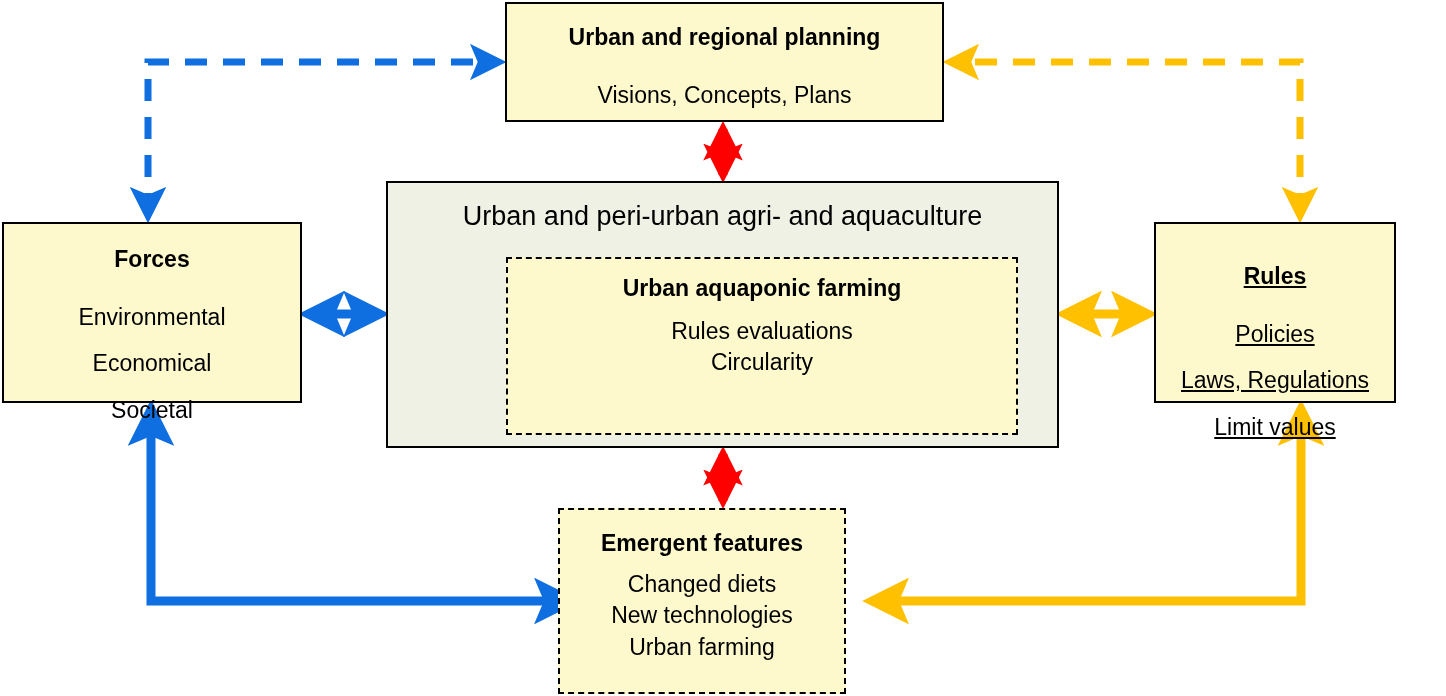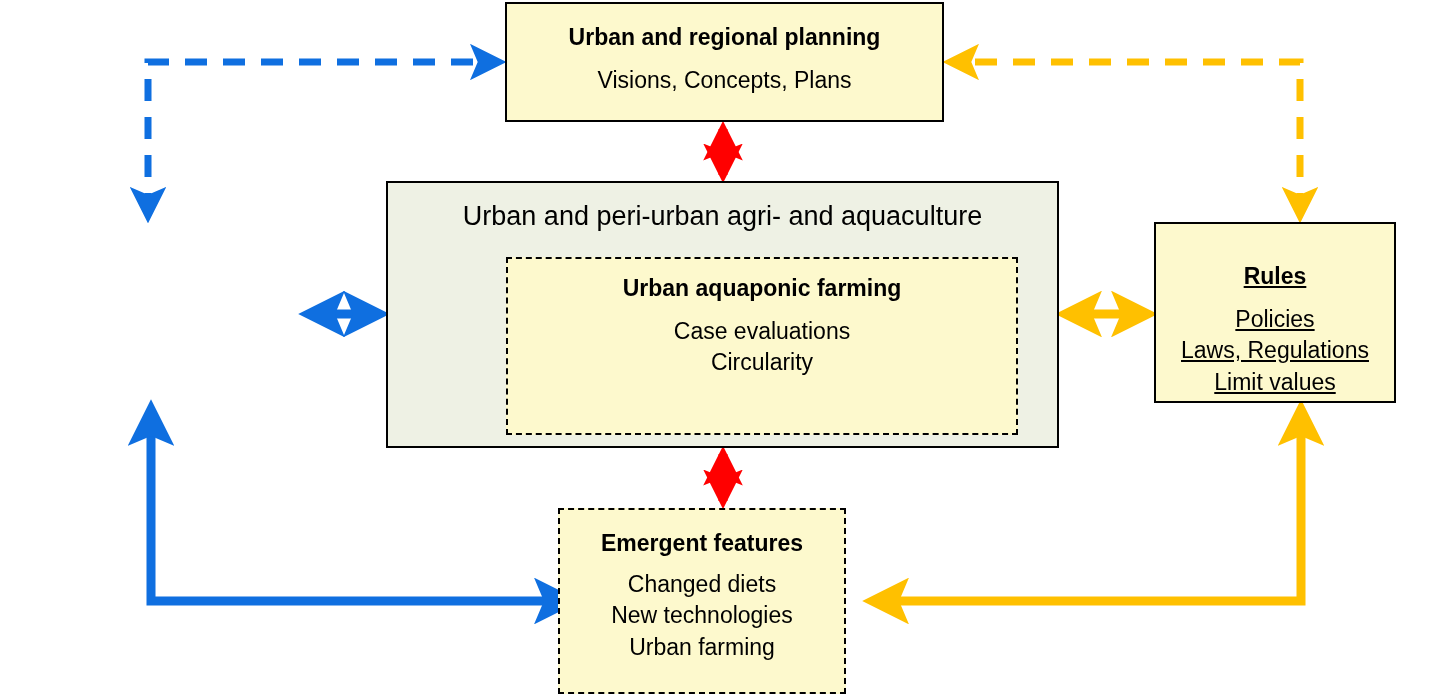--- a/index.html
+++ b/index.html
@@ -30,20 +30,21 @@
     display: flex;
     flex-direction: column;
     align-items: center;
     justify-content: flex-start;
     text-align: center;
     color: #000000;
   }
   .box-yellow {
     background: #fdf9cd;
     border: 2px solid #000000;
+    gap: 15px;
   }
   .box-yellow-dashed {
     background: #fdf9cd;
     border: 2px dashed #000000;
   }
   .box-gray {
     background: #eef1e4;
     border: 2px solid #000000;
   }
   .box-title {
@@ -145,35 +146,41 @@
     <path d="M 723,129 L 723,175" fill="none" stroke="#ff0000" stroke-width="9" stroke-linecap="butt" marker-start="url(#redhead-l)" marker-end="url(#redhead-r)"></path>
 
     <path d="M 723,454 L 723,501" fill="none" stroke="#ff0000" stroke-width="9" stroke-linecap="butt" marker-start="url(#redhead-l)" marker-end="url(#redhead-r)"></path>
   </svg>
 
   <div class="box box-yellow" id="box-planning">
     <div class="box-title">Urban and regional planning</div>
     <div class="box-sub">Visions, Concepts, Plans</div>
   </div>
 
+  <div class="box box-yellow" id="box-forces">
+    <div class="box-title">Forces</div>
+    <div class="box-sub">Environmental</div>
+    <div class="box-sub" style="margin-top:0">Economical</div>
+    <div class="box-sub" style="margin-top:0">Societal</div>
+  </div>
 
   <div class="box box-yellow" id="box-rules">
     <div class="box-title">Rules</div>
     <div class="box-sub">Policies</div>
     <div class="box-sub" style="margin-top:0">Laws, Regulations</div>
     <div class="box-sub" style="margin-top:0">Limit values</div>
   </div>
 
   <div class="box box-gray" id="box-periurban">
     <div class="box-heading-plain nowrap">Urban and peri-urban agri- and aquaculture</div>
   </div>
 
   <div class="box box-yellow-dashed" id="box-aquaponic">
     <div class="box-title">Urban aquaponic farming</div>
-    <div class="box-sub">Case evaluations</div>
+    <div class="box-sub">Rules evaluations</div>
     <div class="box-sub" style="margin-top:0">Circularity</div>
   </div>
 
   <div class="box box-yellow-dashed" id="box-emergent">
     <div class="box-title">Emergent features</div>
     <div class="box-sub">Changed diets</div>
     <div class="box-sub" style="margin-top:0">New technologies</div>
     <div class="box-sub" style="margin-top:0">Urban farming</div>
   </div>
 

